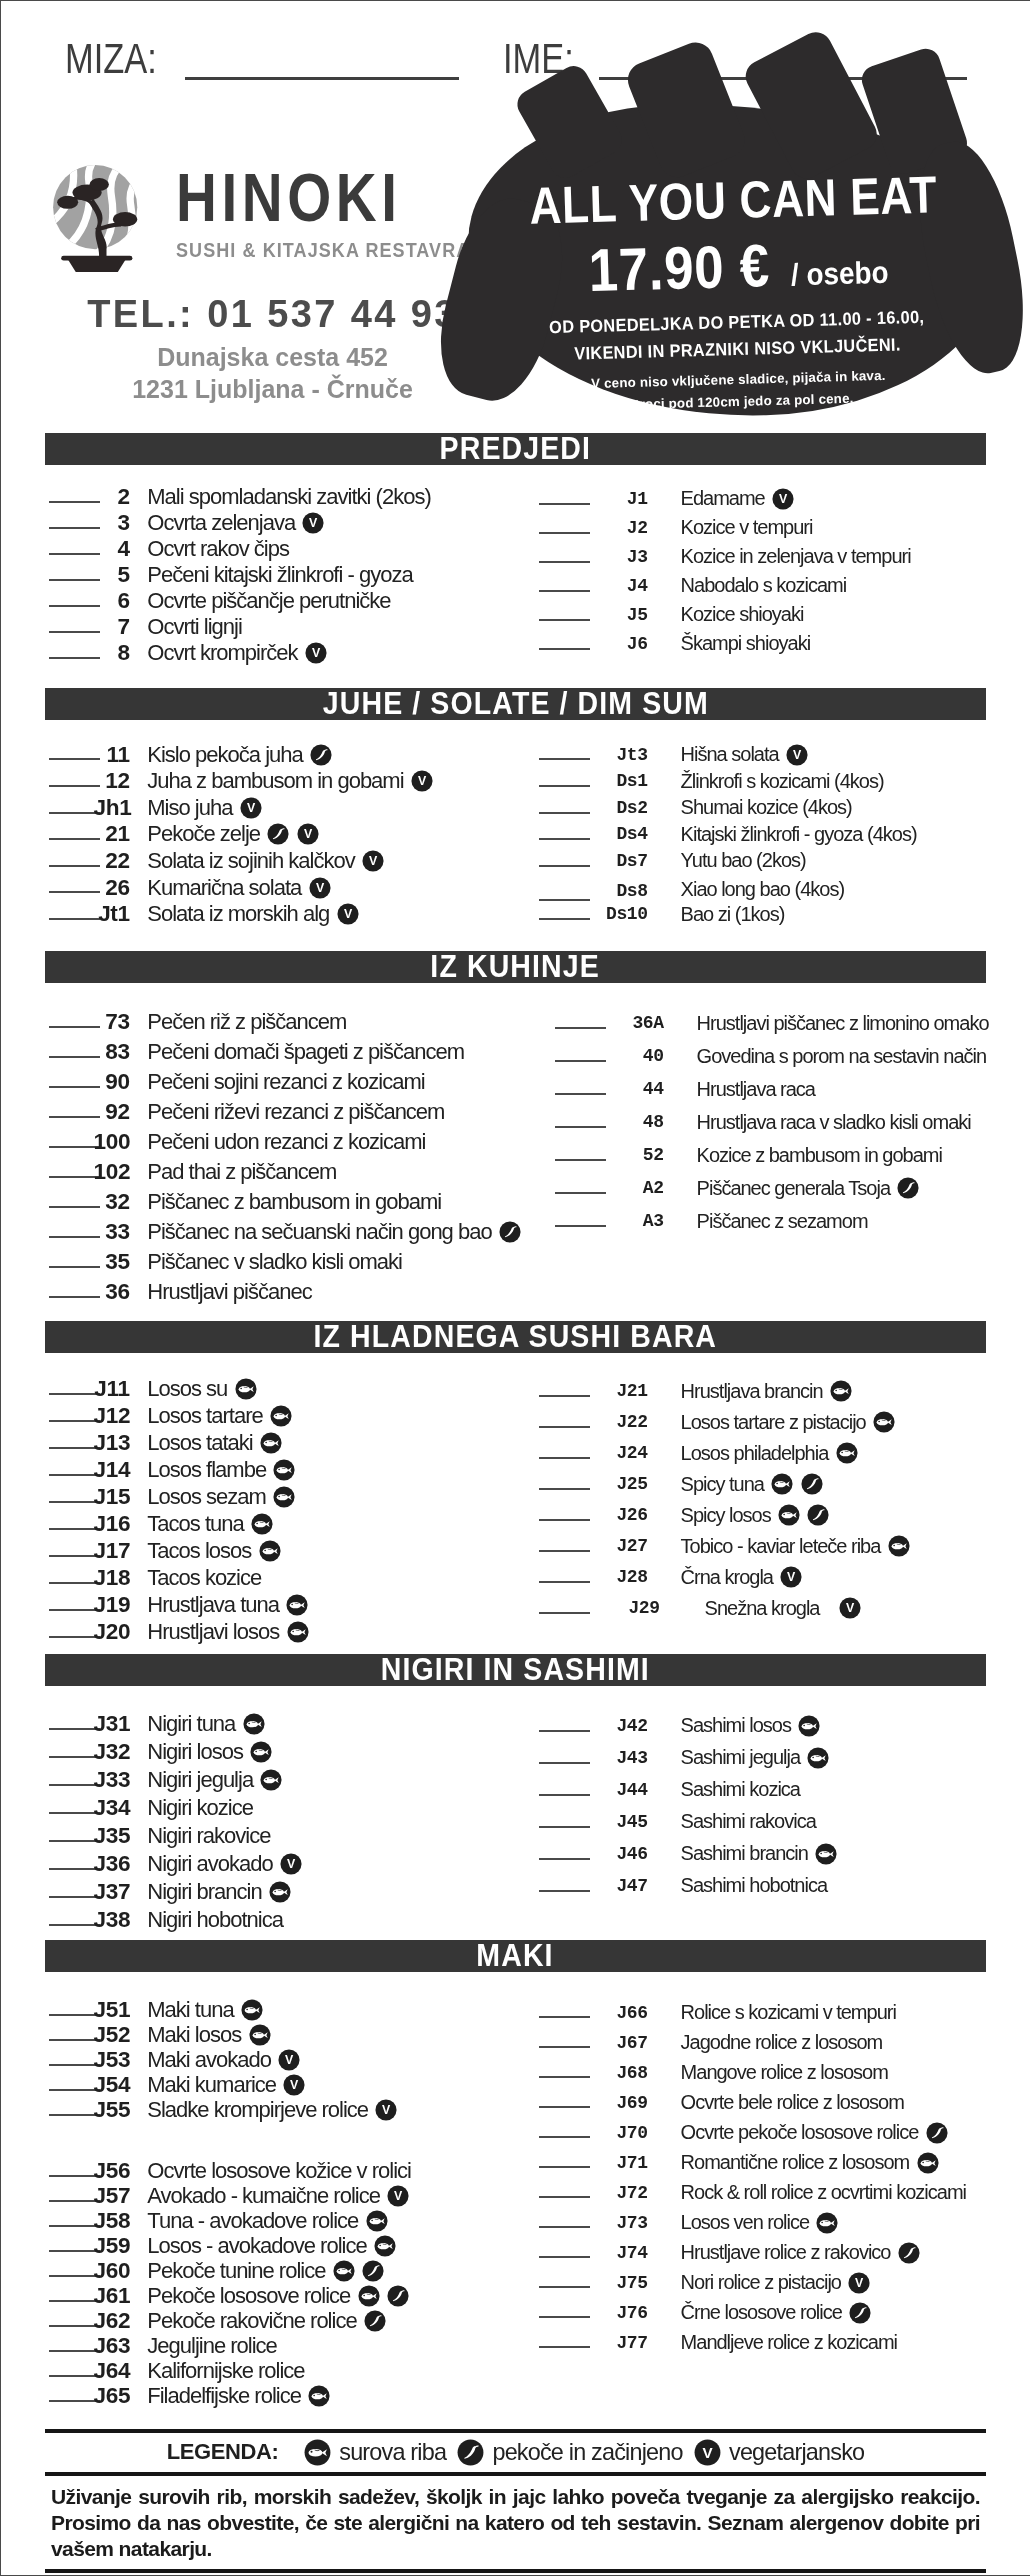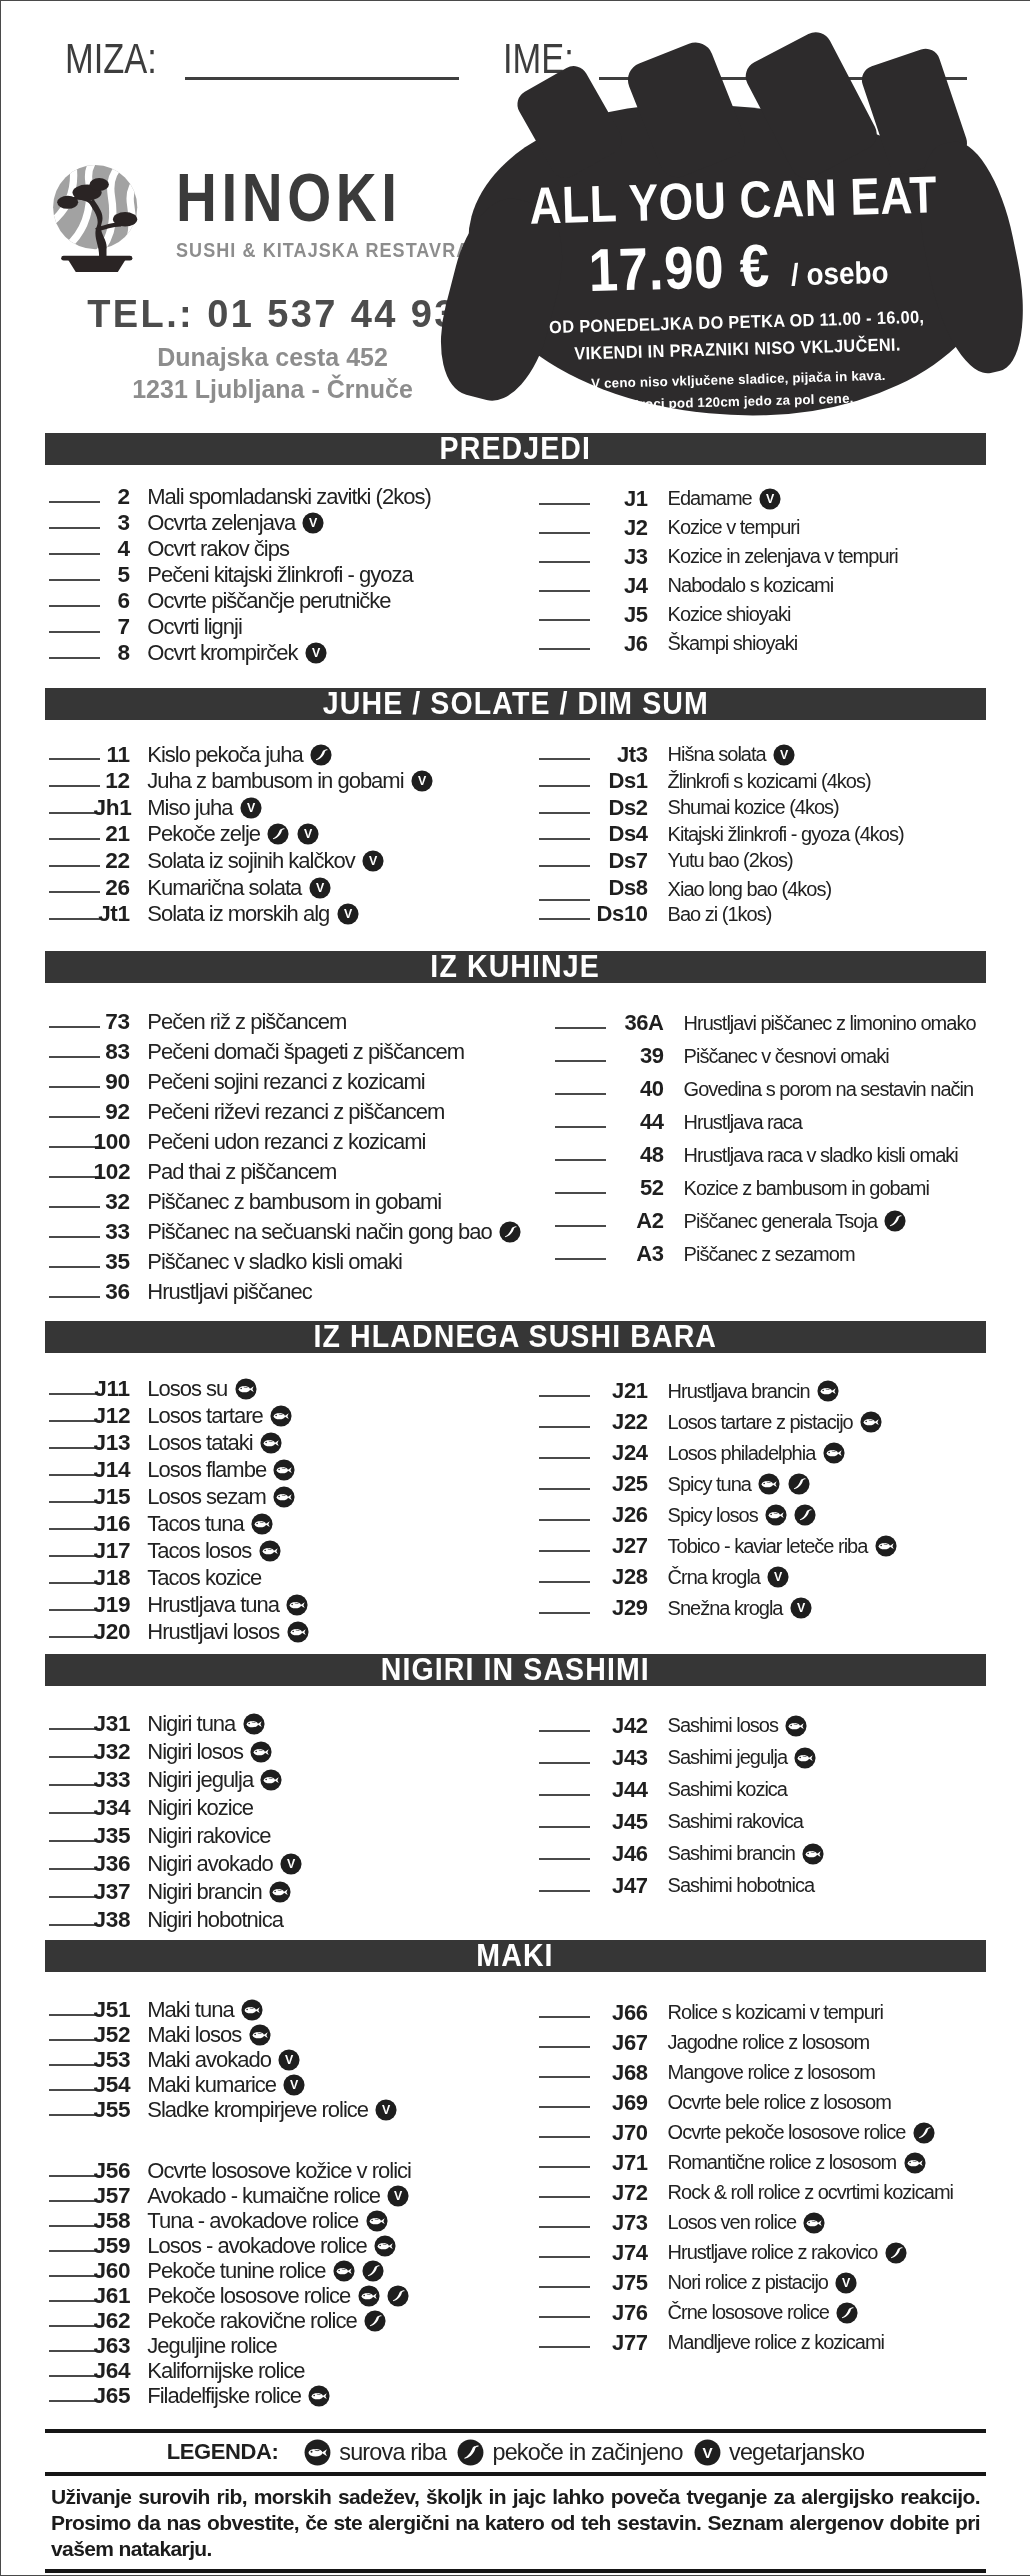--- a/index.html
+++ b/index.html
@@ -55,21 +55,21 @@
     align-items:center; justify-content:center;}
   .bar-title{font-size:31px; font-weight:800; letter-spacing:1.2px; transform:scale(.92,1.02); white-space:nowrap;}
   .cols{display:flex; padding-left:48px; padding-right:16px;}
   .col{display:flex; flex-direction:column;}
   .col-left{width:490px; flex:none;}
   .col-right{flex:1; min-width:0;}
   .item{display:flex; align-items:center; white-space:nowrap;}
   .wl{width:51px; height:0; border-bottom:2.4px solid #4a4a4a; margin-top:9.7px; flex:none;}
   .num{font-weight:700; font-size:22.6px; letter-spacing:-0.4px; text-align:right; flex:none;}
   .col-left  .num{width:36px; margin-left:-6.4px; margin-right:17.7px;}
-  .col-right .num{width:56px; margin-left:1.6px;  margin-right:20px; font-size:22px;}
+  .col-right .num{width:56px; margin-left:1.6px;  margin-right:33px; font-size:18px;font-family:Liberation Mono, monospace;}
   .nm{font-size:22px; letter-spacing:-1px; color:#222;}
   .col-right .nm{font-size:20px;}
   .ic{width:22px; height:22px; margin-left:7.3px; flex:none; display:inline-flex;}
   .ic svg{width:100%; height:100%;}
   
   .legend-band{margin:20px 44px 0; border-top:4.8px solid #161616; border-bottom:4.8px solid #161616;
     padding:6.4px 0 5.6px; display:flex; align-items:center; justify-content:center; gap:11.3px;}
   .legend-label{font-size:22px; font-weight:800; letter-spacing:-0.4px; margin-right:3.2px;}
   .legend-item{display:flex; align-items:center; gap:8px; margin-left:11.3px;}
   .legend-item .ic{width:27px; height:27px; margin-left:0;}
@@ -455,25 +455,20 @@
             </div>
           </div>
           <div class="col col-right">
             <div class="item" style="height: 33px;">
               <span class="wl"></span>
               <span class="num">36A</span>
               <span class="nm">Hrustljavi piščanec z limonino omako</span>
             </div>
             <div class="item" style="height: 33px;">
               <span class="wl"></span>
-              <span class="num">39</span>
-              <span class="nm">Piščanec v česnovi omaki</span>
-            </div>
-            <div class="item" style="height: 33px;">
-              <span class="wl"></span>
               <span class="num">40</span>
               <span class="nm">Govedina s porom na sestavin način</span>
             </div>
             <div class="item" style="height: 33px;">
               <span class="wl"></span>
               <span class="num">44</span>
               <span class="nm">Hrustljava raca</span>
             </div>
             <div class="item" style="height: 33px;">
               <span class="wl"></span>
@@ -746,21 +741,21 @@
               <span class="wl"></span>
               <span class="num">J28</span>
               <span class="nm">Črna krogla</span>
               <span class="ic">
                 <svg viewBox="0 0 24 24">
                   <circle cx="12" cy="12" r="11.5" fill="#1e1e1e"></circle>
                   <text x="12" y="16.8" text-anchor="middle" font-family="Liberation Sans, DejaVu Sans, sans-serif" font-size="13.5" font-weight="bold" fill="#fff">V</text>
                 </svg>
               </span>
             </div>
-            <div class="item" style="height: 31px;">
+            <div class="item" style="height: 31px; gap: 12px;">
               <span class="wl"></span>
               <span class="num">J29</span>
               <span class="nm">Snežna krogla</span>
               <span class="ic">
                 <svg viewBox="0 0 24 24">
                   <circle cx="12" cy="12" r="11.5" fill="#1e1e1e"></circle>
                   <text x="12" y="16.8" text-anchor="middle" font-family="Liberation Sans, DejaVu Sans, sans-serif" font-size="13.5" font-weight="bold" fill="#fff">V</text>
                 </svg>
               </span>
             </div>

